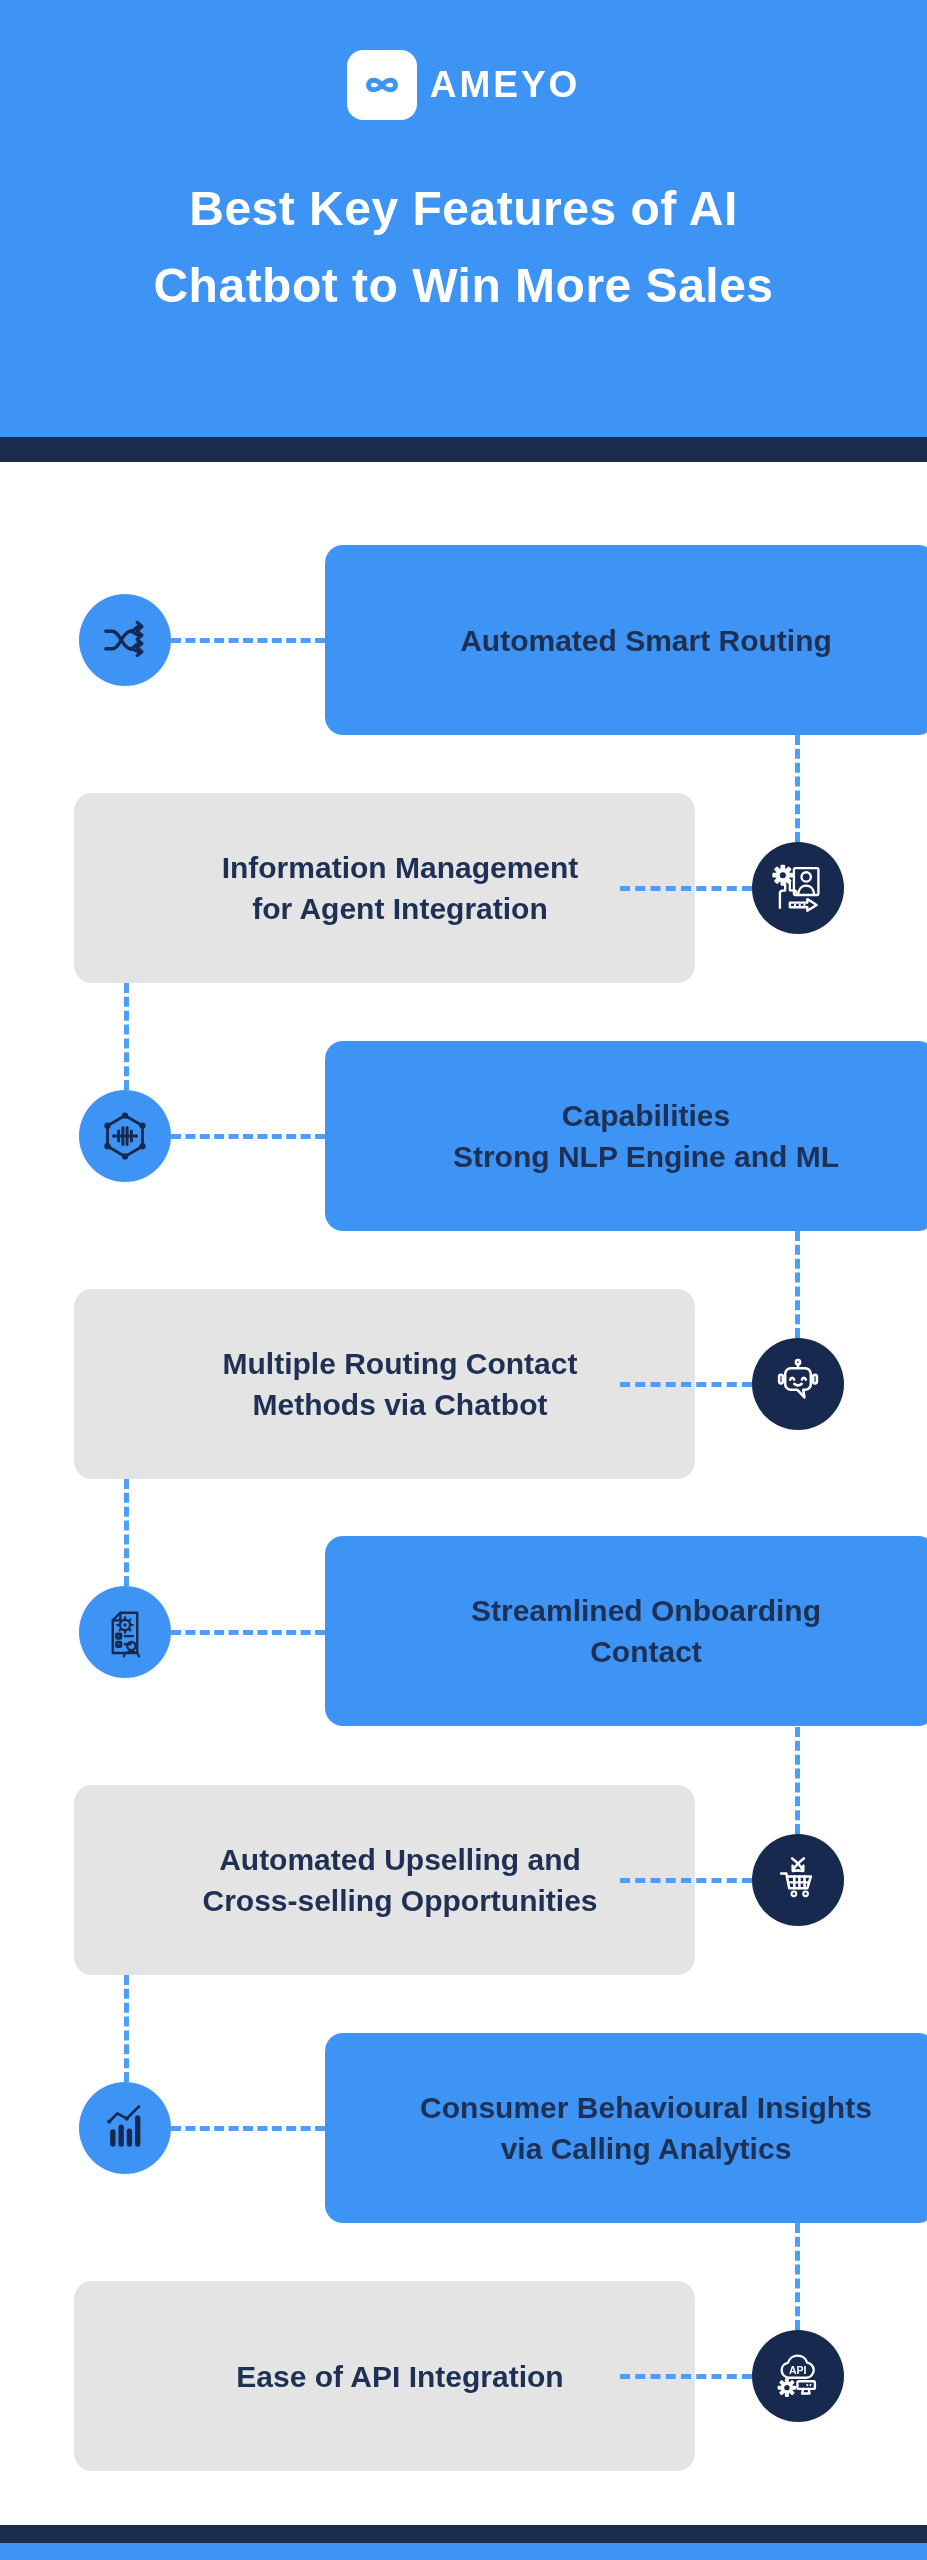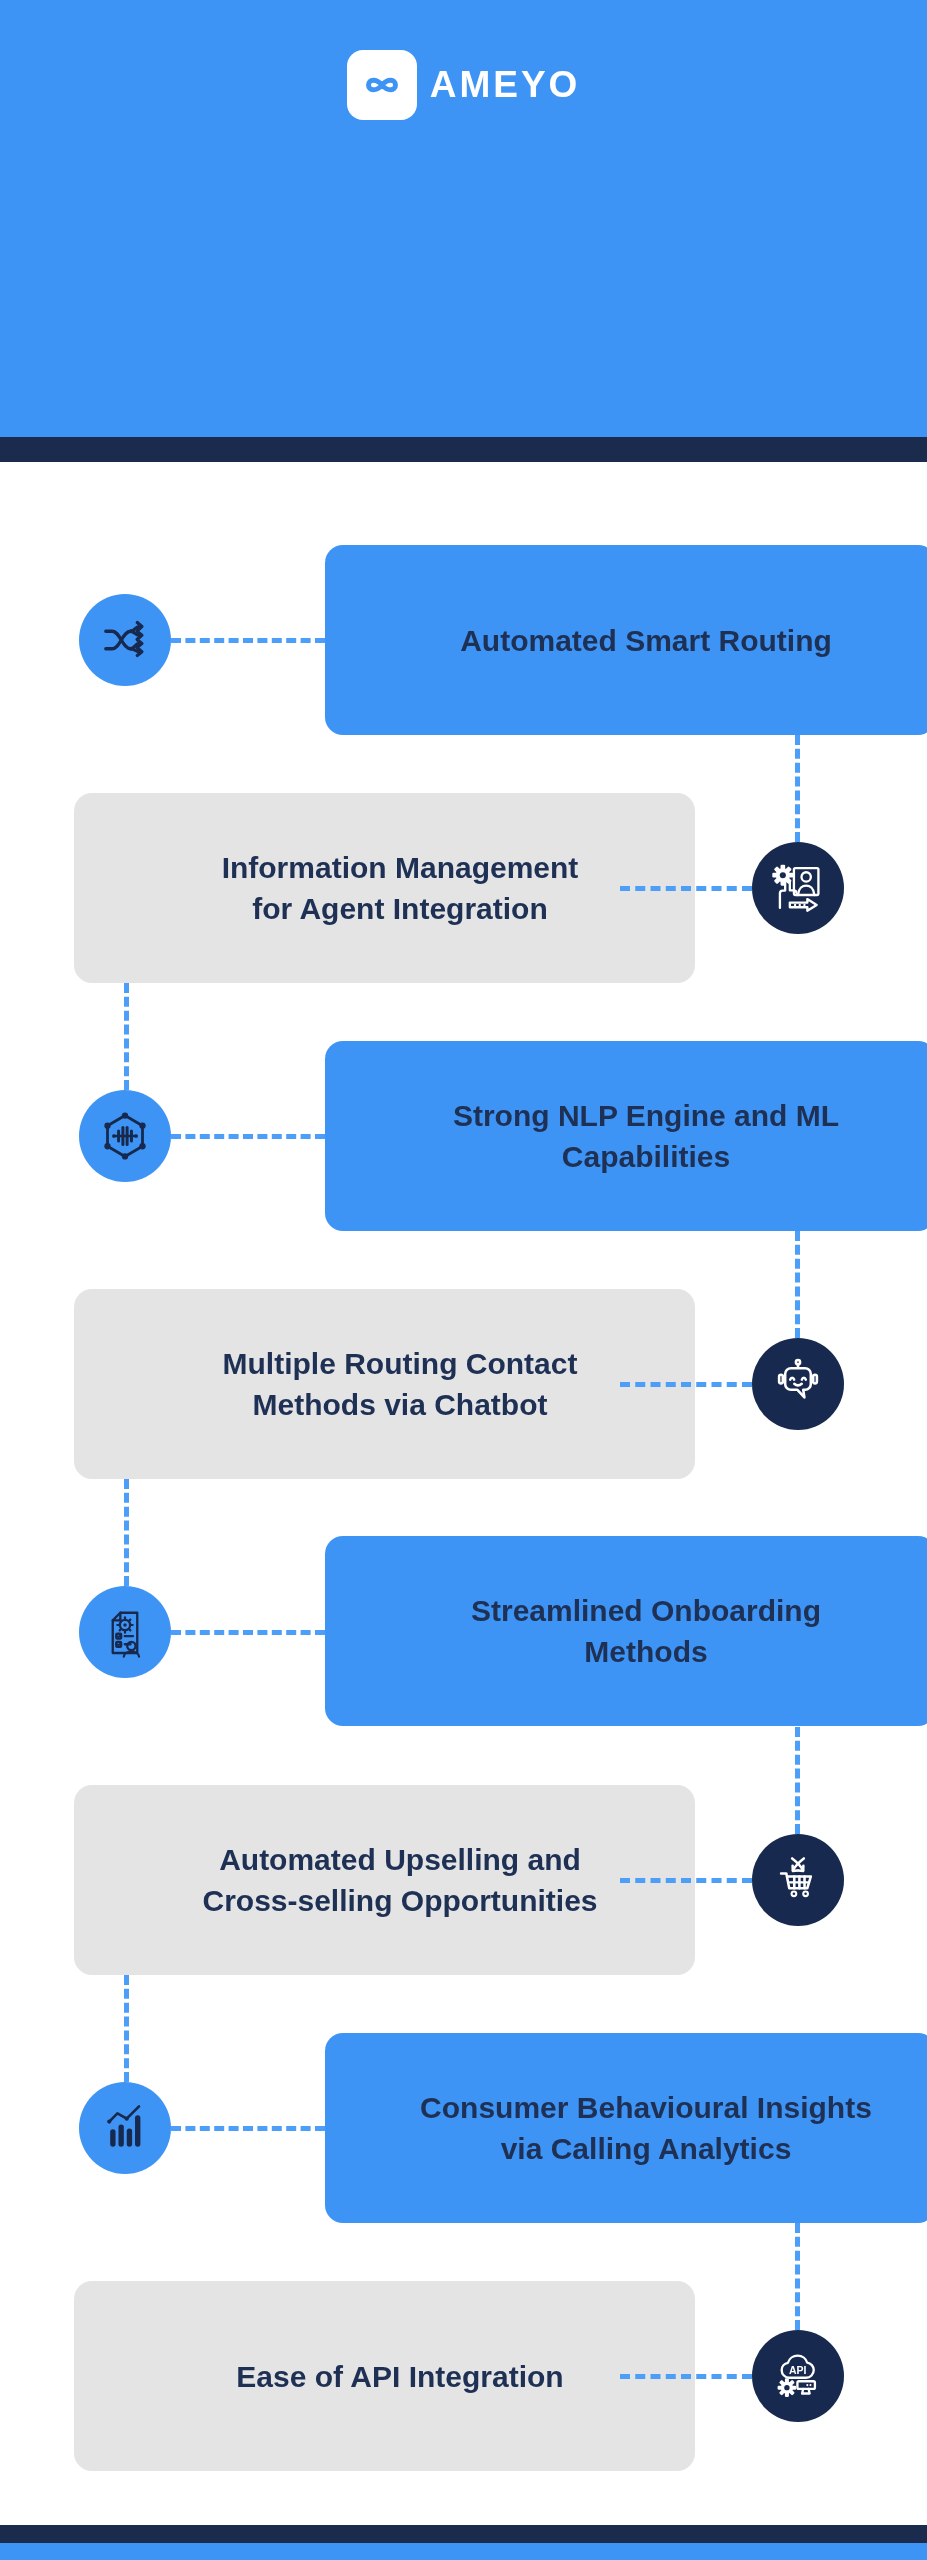--- a/index.html
+++ b/index.html
@@ -47,20 +47,24 @@
     <div class="brand">
       <div class="logo-box">
         <span>
           <svg width="48" height="48" viewBox="0 0 64 64" fill="none" stroke="#3E94F4" stroke-width="6.5" stroke-linecap="round">
             <path d="M14 32 C14 23.5 25 23.5 32 32 C39 40.5 50 40.5 50 32 C50 23.5 39 23.5 32 32 C25 40.5 14 40.5 14 32 Z"></path>
           </svg>
         </span>
       </div>
       <span class="brand-name">AMEYO</span>
     </div>
+    <div class="title">
+      <div>Best Key Features of AI</div>
+      <div>Chatbot to Win More Sales</div>
+    </div>
   </div>
   <div class="navy-strip"></div>
 
   <div class="circle blue" style="top:594px">
     <span>
       <svg width="56" height="56" viewBox="0 0 48 48" fill="none" stroke="#17294E" stroke-width="2.8" stroke-linecap="round" stroke-linejoin="round">
         <path d="M7.5 16.5 H13 C20 16.5 21.5 31.5 29 31.5"></path>
         <path d="M7.5 31.5 H13 C20 31.5 21.5 16.5 29 16.5"></path>
         <path d="M29 16.5 C32 16.5 33 12.5 36 12.5"></path>
         <path d="M29 16.5 C32 16.5 33 20 36 20"></path>
@@ -131,22 +135,22 @@
         <path d="M18.5 19.8 V28.2" stroke-width="2.6"></path>
         <path d="M22.2 16.8 V31.2" stroke-width="2.6"></path>
         <path d="M25.8 16.8 V31.2" stroke-width="2.6"></path>
         <path d="M29.5 19.8 V28.2" stroke-width="2.6"></path>
       </svg>
     </span>
   </div>
   <div class="hdash from-left" style="top:1134px"></div>
   <div class="box blue" style="top:1041px">
     <span>
+        <span style="display:block">Capabilities</span>
         <span style="display:block">Strong NLP Engine and ML</span>
-        <span style="display:block">Capabilities</span>
       </span>
   </div>
   <div class="vdash at-right" style="top:1231px"></div>
 
   <div class="box gray" style="top:1289px">
     <span>
         <span style="display:block">Multiple Routing Contact</span>
         <span style="display:block">Methods via Chatbot</span>
       </span>
   </div>
@@ -192,21 +196,21 @@
         <path d="M23.8 34.5 h5"></path>
         <circle cx="29.5" cy="36" r="3.6"></circle>
         <path d="M23 45 c.5-5.5 12.5-5.5 13 0"></path>
       </svg>
     </span>
   </div>
   <div class="hdash from-left" style="top:1630px"></div>
   <div class="box blue" style="top:1536px">
     <span>
         <span style="display:block">Streamlined Onboarding</span>
-        <span style="display:block">Methods</span>
+        <span style="display:block">Contact</span>
       </span>
   </div>
   <div class="vdash at-right" style="top:1727px"></div>
 
   <div class="box gray" style="top:1785px">
     <span>
         <span style="display:block">Automated Upselling and</span>
         <span style="display:block">Cross-selling Opportunities</span>
       </span>
   </div>

